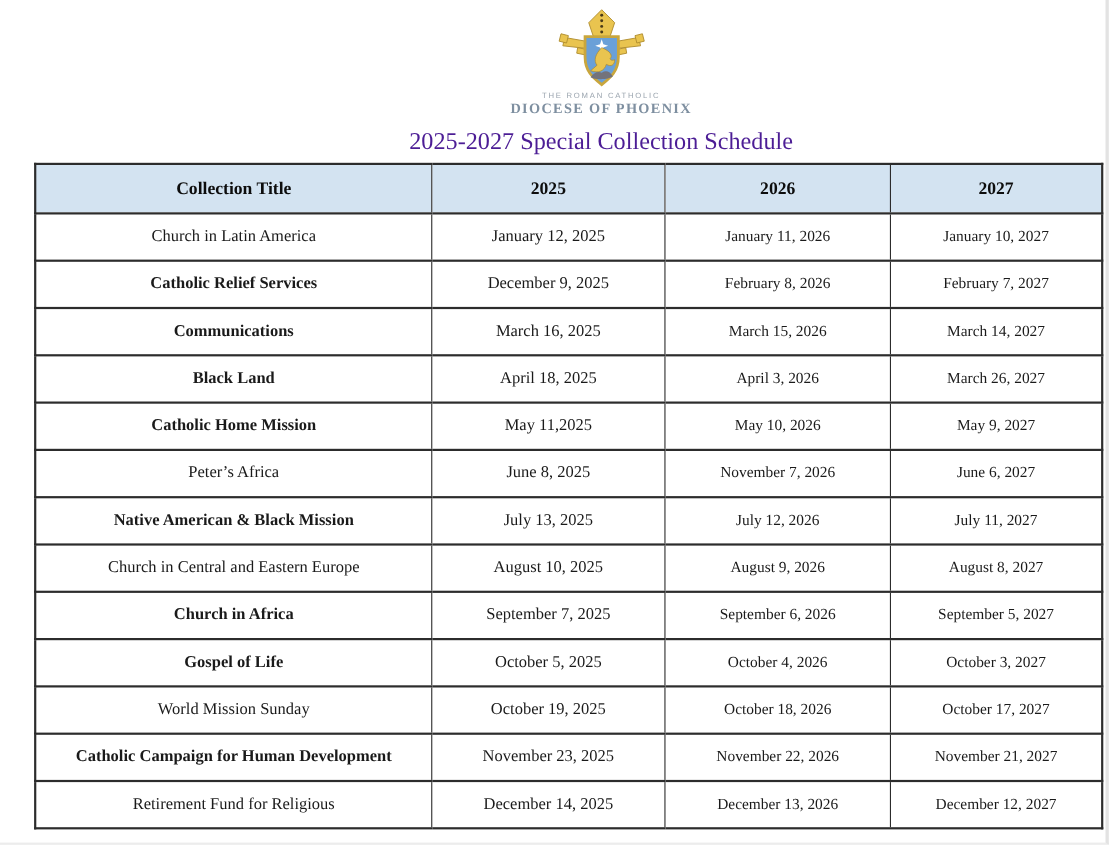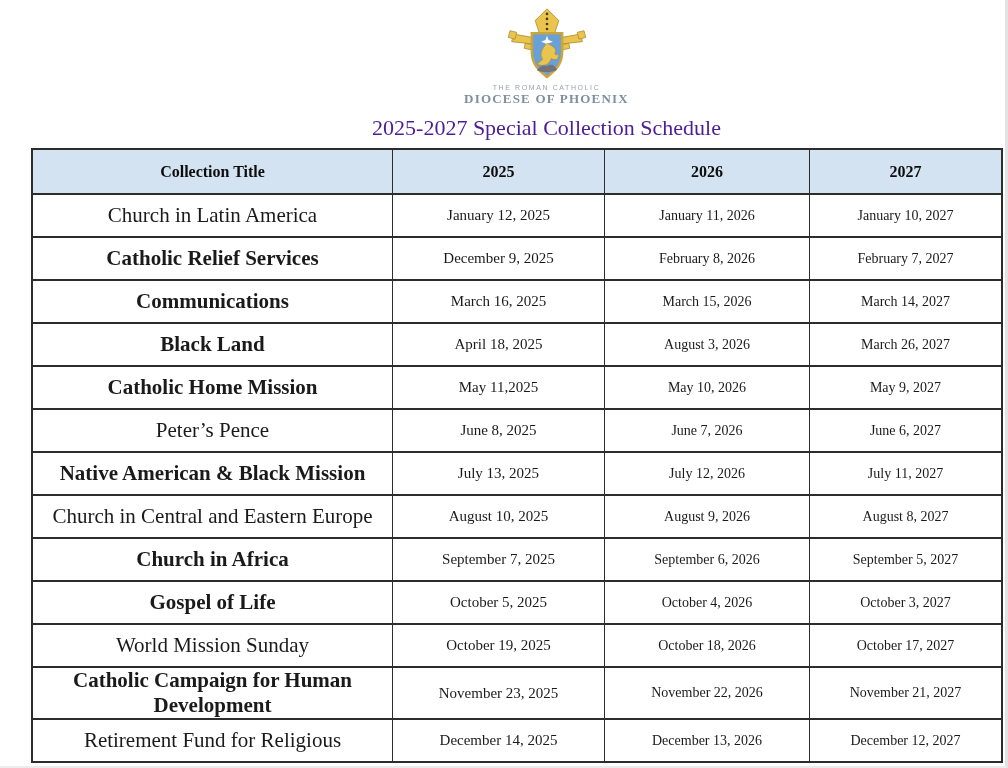--- a/index.html
+++ b/index.html
@@ -52,21 +52,21 @@
   .schedule th{
     background:#d3e3f1;
     font-size:16px;font-weight:bold;color:#0d0d0d;
   }
   .col-title{width:355px;font-size:15px;}
   .col-y1{width:207px;}
   .col-y2{width:200px;}
   .col-y3{width:187px;}
   td.col-y1{font-size:15px;}
   td.col-y2,td.col-y3{font-size:14px;}
-  td.col-title{font-size:21px;}
+  td.col-title{font-size:15px;}
   td.bold{font-weight:bold;margin-left:16px;}
 </style>
 </head>
 <body>
 
 <div class="header">
   <svg class="crest" width="86" height="74" viewBox="0 0 100 88" aria-hidden="true">
 
     <g fill="#e9c44f" stroke="#b08d2e" stroke-width="1">
       <polygon points="10,31 44,37 44,44 8,40"></polygon>
@@ -120,33 +120,33 @@
       </tr>
       <tr>
         <td class="col-title bold">Communications</td>
         <td class="col-y1">March 16, 2025</td>
         <td class="col-y2">March 15, 2026</td>
         <td class="col-y3">March 14, 2027</td>
       </tr>
       <tr>
         <td class="col-title bold">Black Land</td>
         <td class="col-y1">April 18, 2025</td>
-        <td class="col-y2">August 3, 2026</td>
+        <td class="col-y2">April 3, 2026</td>
         <td class="col-y3">March 26, 2027</td>
       </tr>
       <tr>
         <td class="col-title bold">Catholic Home Mission</td>
         <td class="col-y1">May 11,2025</td>
         <td class="col-y2">May 10, 2026</td>
         <td class="col-y3">May 9, 2027</td>
       </tr>
       <tr>
-        <td class="col-title">Peter’s Pence</td>
+        <td class="col-title">Peter’s Africa</td>
         <td class="col-y1">June 8, 2025</td>
-        <td class="col-y2">June 7, 2026</td>
+        <td class="col-y2">November 7, 2026</td>
         <td class="col-y3">June 6, 2027</td>
       </tr>
       <tr>
         <td class="col-title bold">Native American &amp; Black Mission</td>
         <td class="col-y1">July 13, 2025</td>
         <td class="col-y2">July 12, 2026</td>
         <td class="col-y3">July 11, 2027</td>
       </tr>
       <tr>
         <td class="col-title">Church in Central and Eastern Europe</td>

